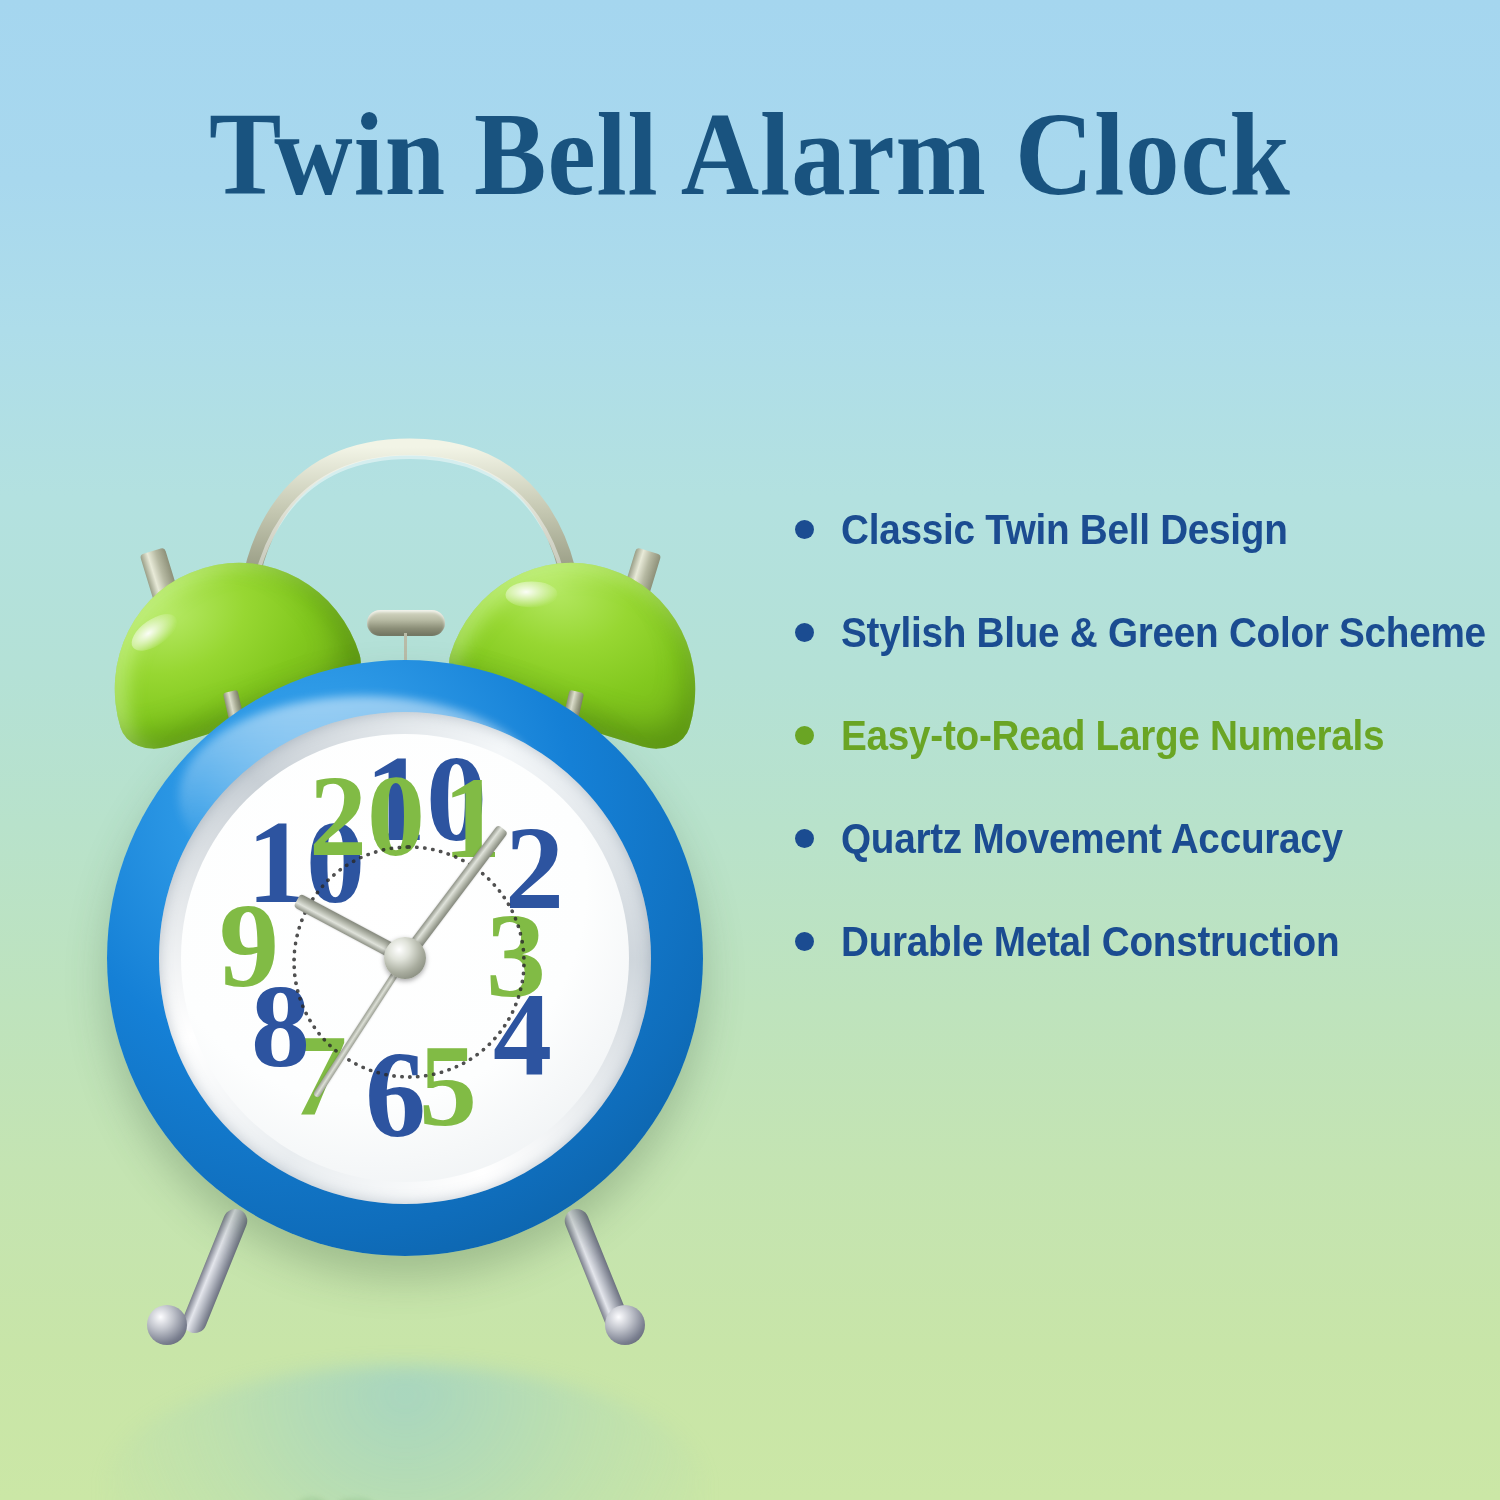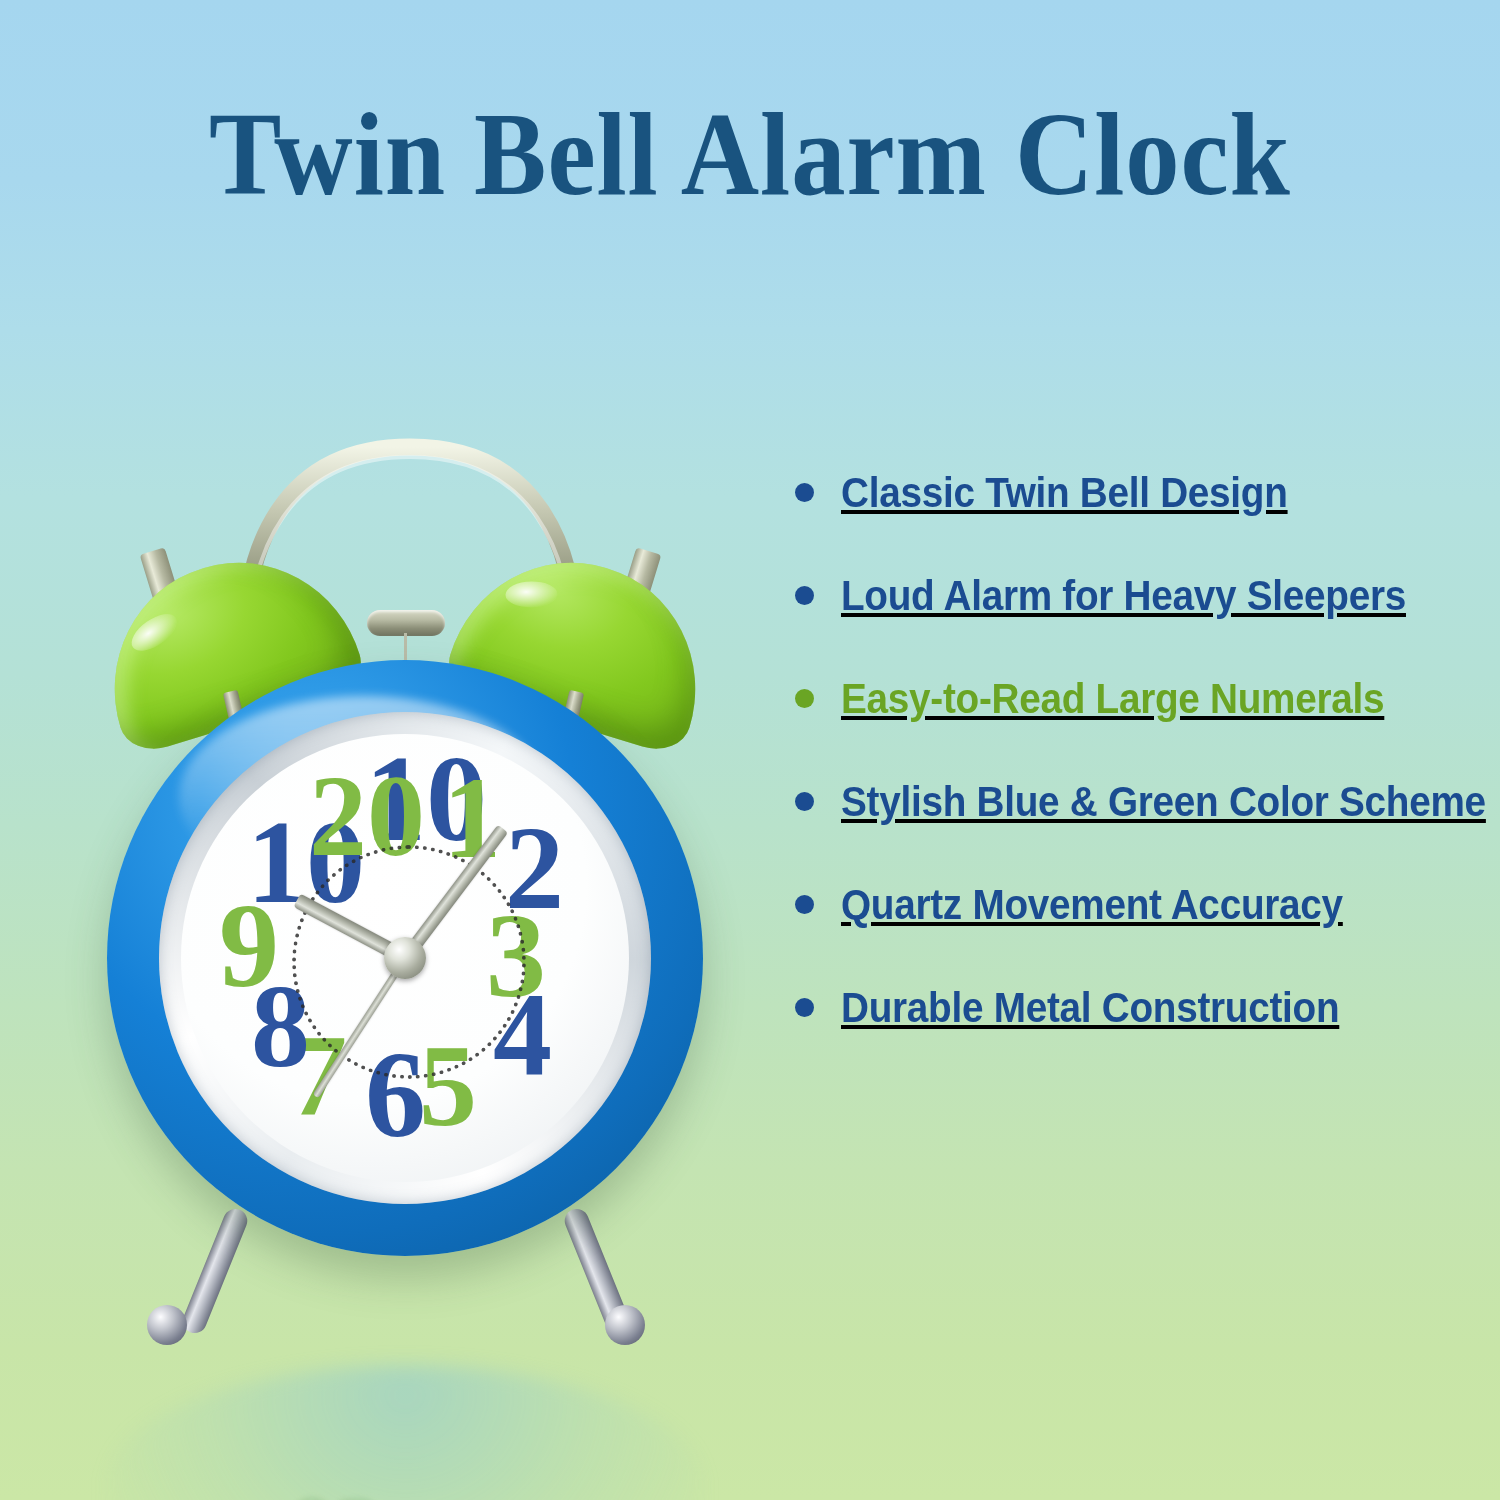--- a/index.html
+++ b/index.html
@@ -46,23 +46,22 @@
     color: #19537f;
     transform: scaleX(0.92);
     transform-origin: 50% 50%;
     white-space: nowrap;
   }
 
   
   .features {
     position: absolute;
     left: 795px;
-    top: 441px;
+    top: 478px;
     width: 700px;
-    text-decoration: underline;
   }
   .feature-row {
     display: flex;
     align-items: center;
     height: 103px;
   }
   .bullet {
     width: 19px;
     height: 19px;
     border-radius: 50%;
@@ -409,37 +408,33 @@
     <div class="reflection-num">65</div>
   </div>
 
   <div class="features">
 
     <div class="feature-row">
       <span class="bullet"></span>
       <span class="feature-text">Classic Twin Bell Design</span>
     </div>
 
+
     <div class="feature-row">
       <span class="bullet"></span>
-      <span class="feature-text">Loud Alarm for Heavy Sleepers</span>
+      <span class="feature-text">Stylish Blue &amp; Green Color Scheme</span>
     </div>
 
     <div class="feature-row green">
       <span class="bullet"></span>
       <span class="feature-text">Easy-to-Read Large Numerals</span>
     </div>
 
     <div class="feature-row">
       <span class="bullet"></span>
-      <span class="feature-text">Stylish Blue &amp; Green Color Scheme</span>
-    </div>
-
-    <div class="feature-row">
-      <span class="bullet"></span>
       <span class="feature-text">Quartz Movement Accuracy</span>
     </div>
 
     <div class="feature-row">
       <span class="bullet"></span>
       <span class="feature-text">Durable Metal Construction</span>
     </div>
 
   </div>
 

